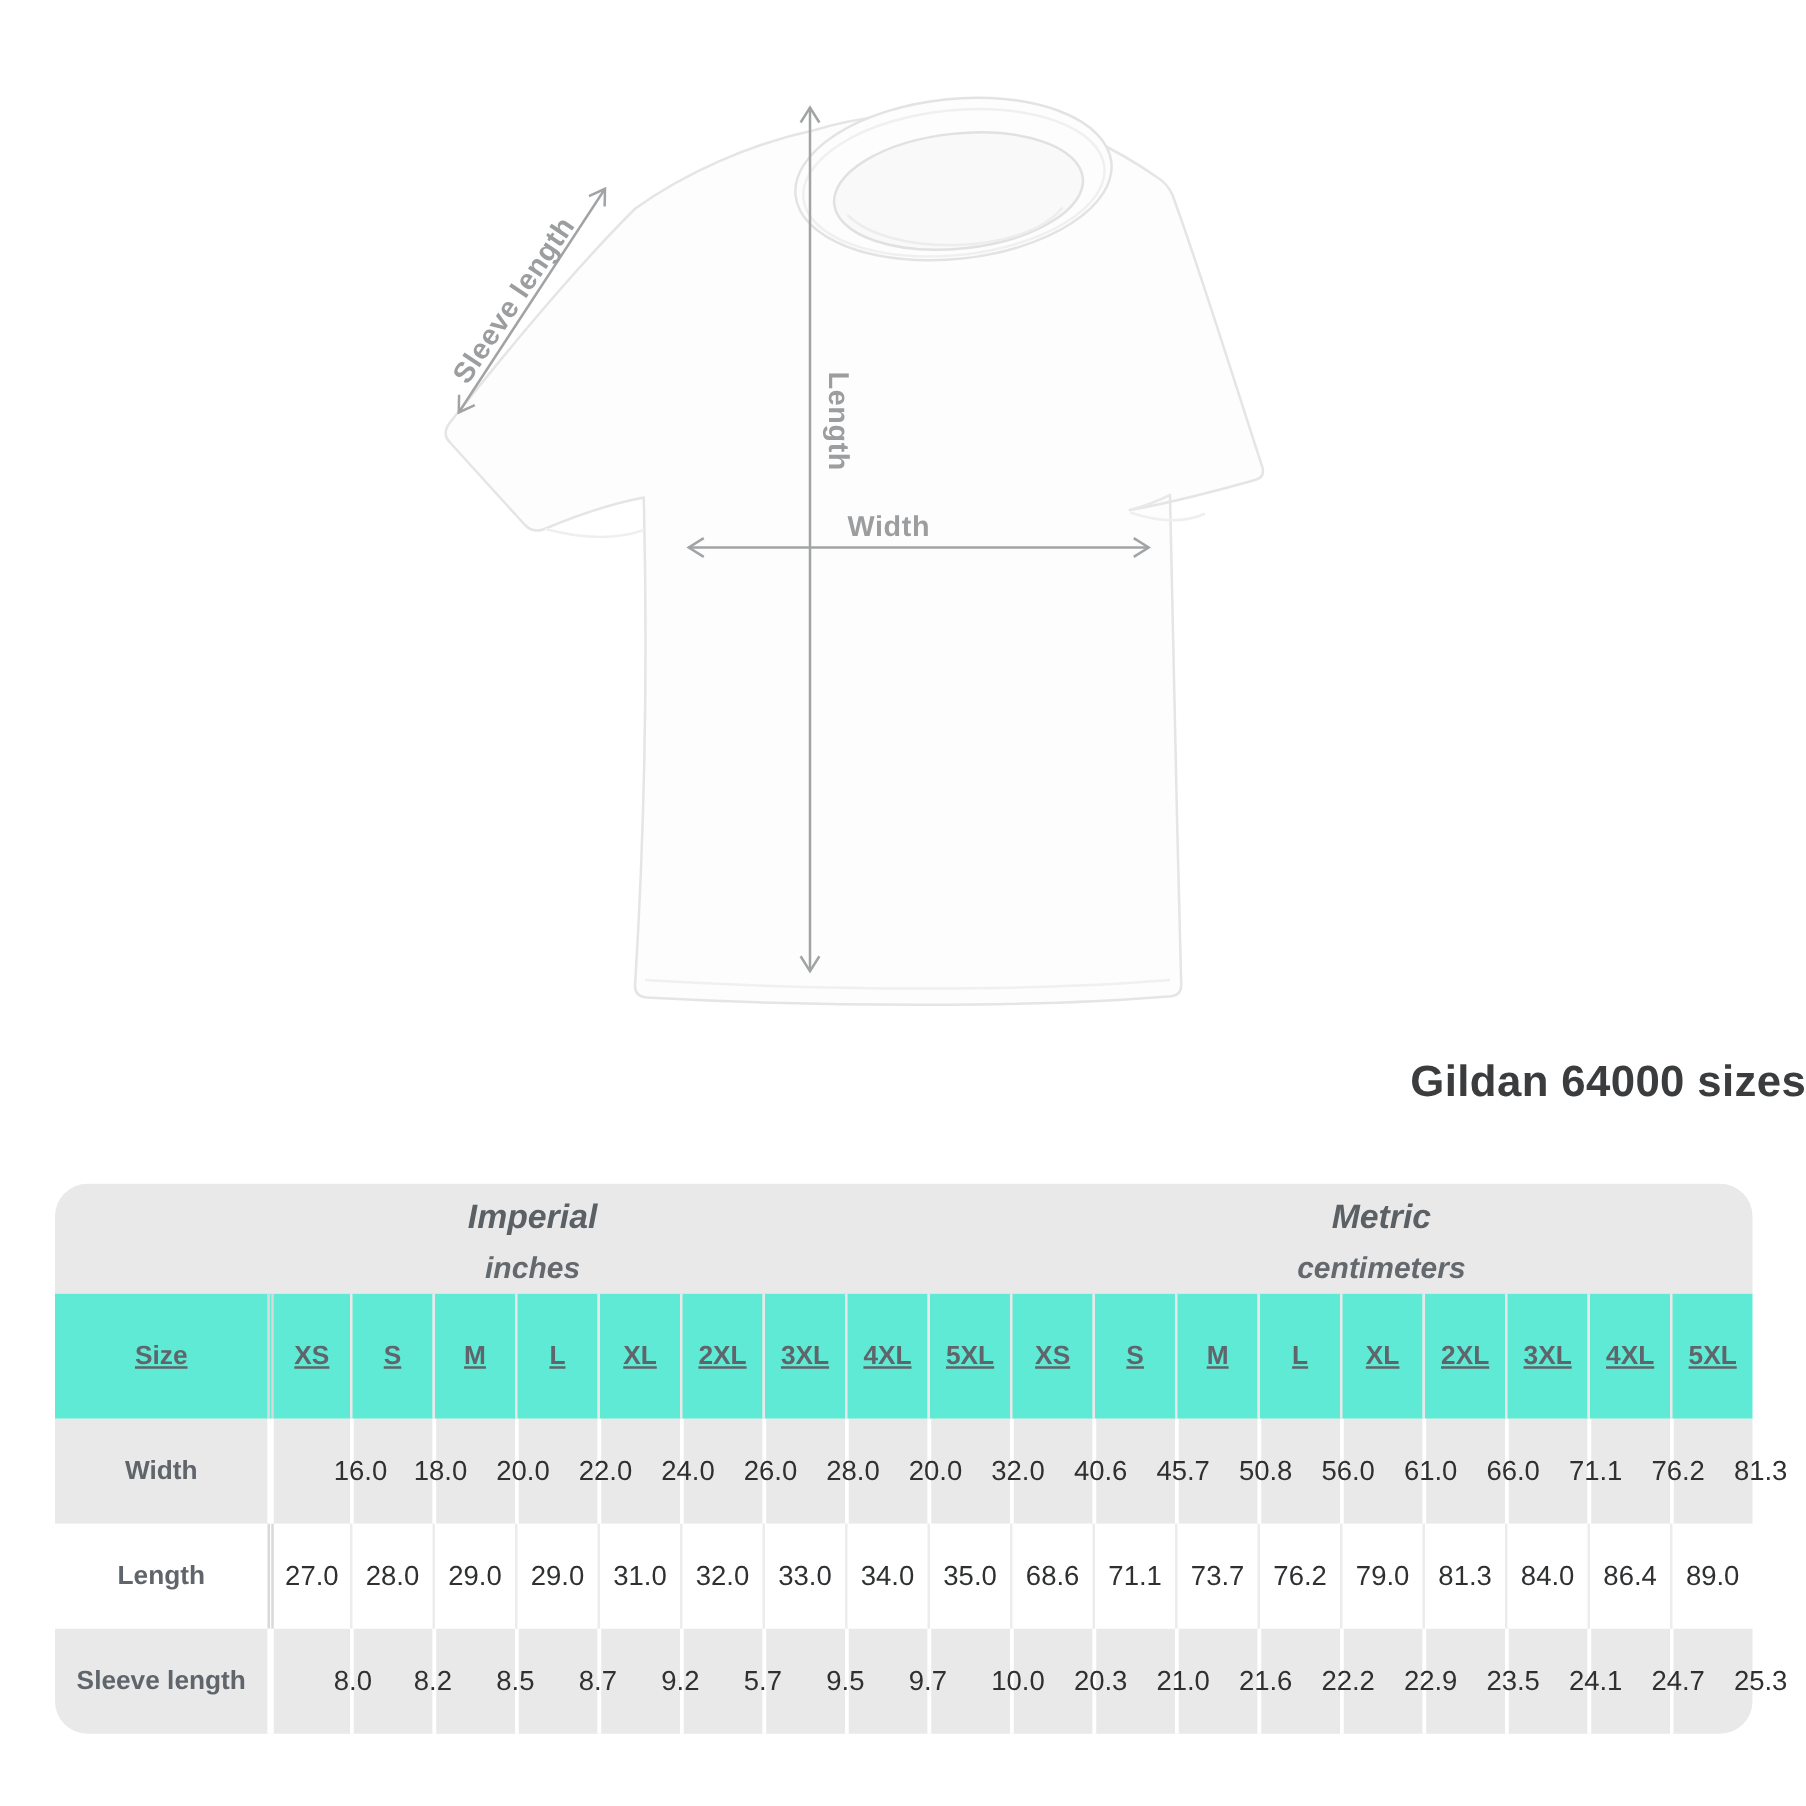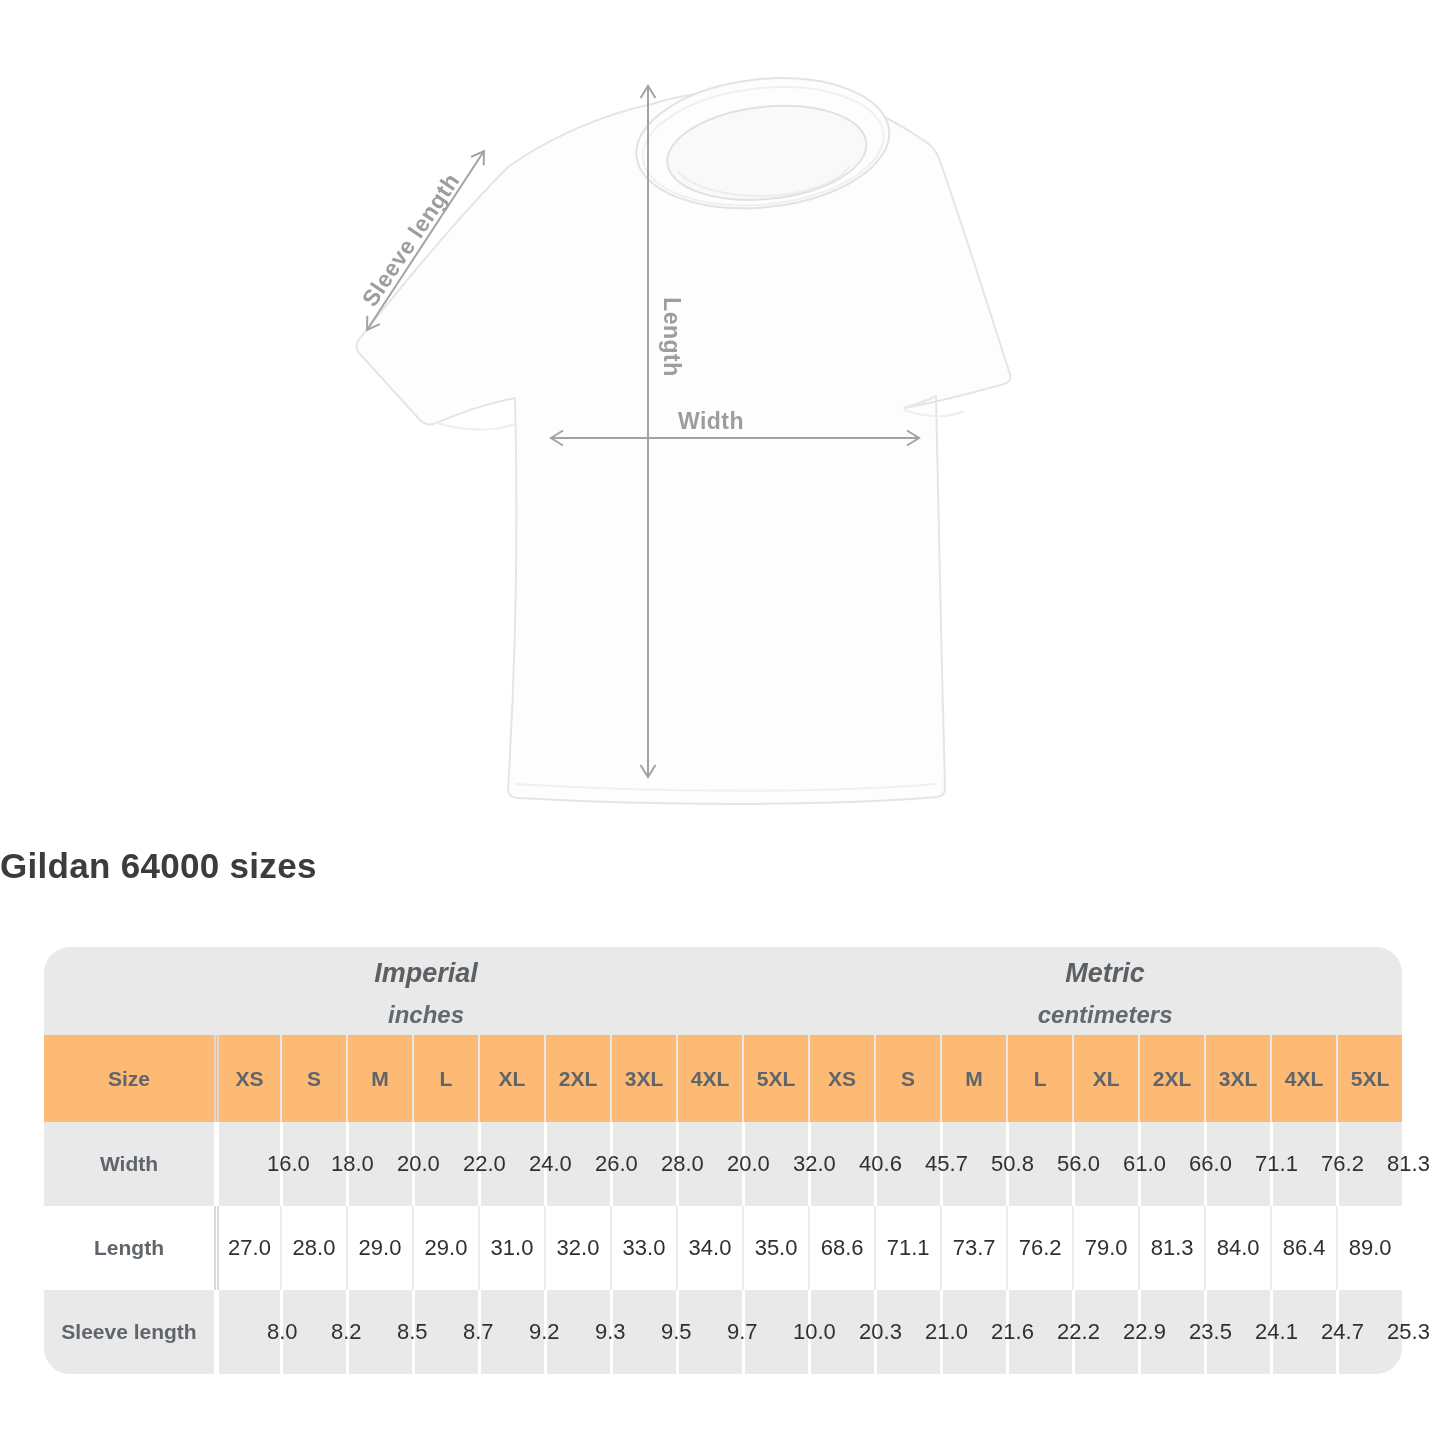--- a/index.html
+++ b/index.html
@@ -16,21 +16,21 @@
   .shirt-label {
     position:absolute; color:#9b9d9f; font-weight:bold; font-size:23px;
     white-space:nowrap; letter-spacing:0.5px;
   }
   .lbl-sleeve { left:411px; top:240px; transform:translate(-50%,-50%) rotate(-56deg); }
   .lbl-length { left:671px; top:337px; transform:translate(-50%,-50%) rotate(90deg); }
   .lbl-width  { left:711px; top:421px; transform:translate(-50%,-50%); }
 
   
   .title {
-    position:absolute; left:0; top:846px; width:100%; text-align:left;
+    position:absolute; left:0; top:846px; width:100%; text-align:right;
     font-size:35px; font-weight:bold; color:#3a3c3e; letter-spacing:0.3px;
   }
   .subtitle {
     position:absolute; left:0; top:897px; width:100%; text-align:center;
     font-size:21px; font-style:italic; color:#4c4e50;
   }
 
   
   .size-table {
     position:absolute; left:44px; top:947px; width:1358px;
@@ -40,21 +40,21 @@
   .size-table col.c-label { width:170px; }
 
   .size-table th, .size-table td { text-align:center; vertical-align:middle; }
 
   .band { background:#e9e9e9; height:88px; padding-top:4px; }
   .band-left  { border-top-left-radius:26px; }
   .band-right { border-top-right-radius:26px; }
   .band-title { font-size:27px; font-weight:bold; font-style:italic; color:#5b6065; }
   .band-sub   { font-size:24px; font-style:italic; color:#64696e; margin-top:12px; }
 
-  tr.header-row th { background:#fdba74; height:87px; }
+  tr.header-row th { background:#5eead4; height:100px;text-decoration:underline; }
   .corner, .szh, .rowlabel { color:#5f656b; font-weight:bold; font-size:21px; }
   .val { font-size:22px; color:#2e3032; font-weight:normal; }
 
   tr.r-gray  td { background:#e9e9e9; height:84px; }
   tr.r-white td { background:#ffffff; height:84px; }
 
   
   tr.header-row th + th { border-left:2px solid #e9e9e9; }
   tr.r-white td + td    { border-left:2px solid #ececec; }
   tr.r-gray  td + td    { border-left:3px solid #ffffff;padding-left:48px; }
@@ -226,21 +226,21 @@
           <td class="val">86.4</td>
           <td class="val">89.0</td>
         </tr>
         <tr class="r-gray last-row">
           <td class="rowlabel">Sleeve length</td>
           <td class="val first-data">8.0</td>
           <td class="val">8.2</td>
           <td class="val">8.5</td>
           <td class="val">8.7</td>
           <td class="val">9.2</td>
-          <td class="val">9.3</td>
+          <td class="val">5.7</td>
           <td class="val">9.5</td>
           <td class="val">9.7</td>
           <td class="val">10.0</td>
           <td class="val">20.3</td>
           <td class="val">21.0</td>
           <td class="val">21.6</td>
           <td class="val">22.2</td>
           <td class="val">22.9</td>
           <td class="val">23.5</td>
           <td class="val">24.1</td>

